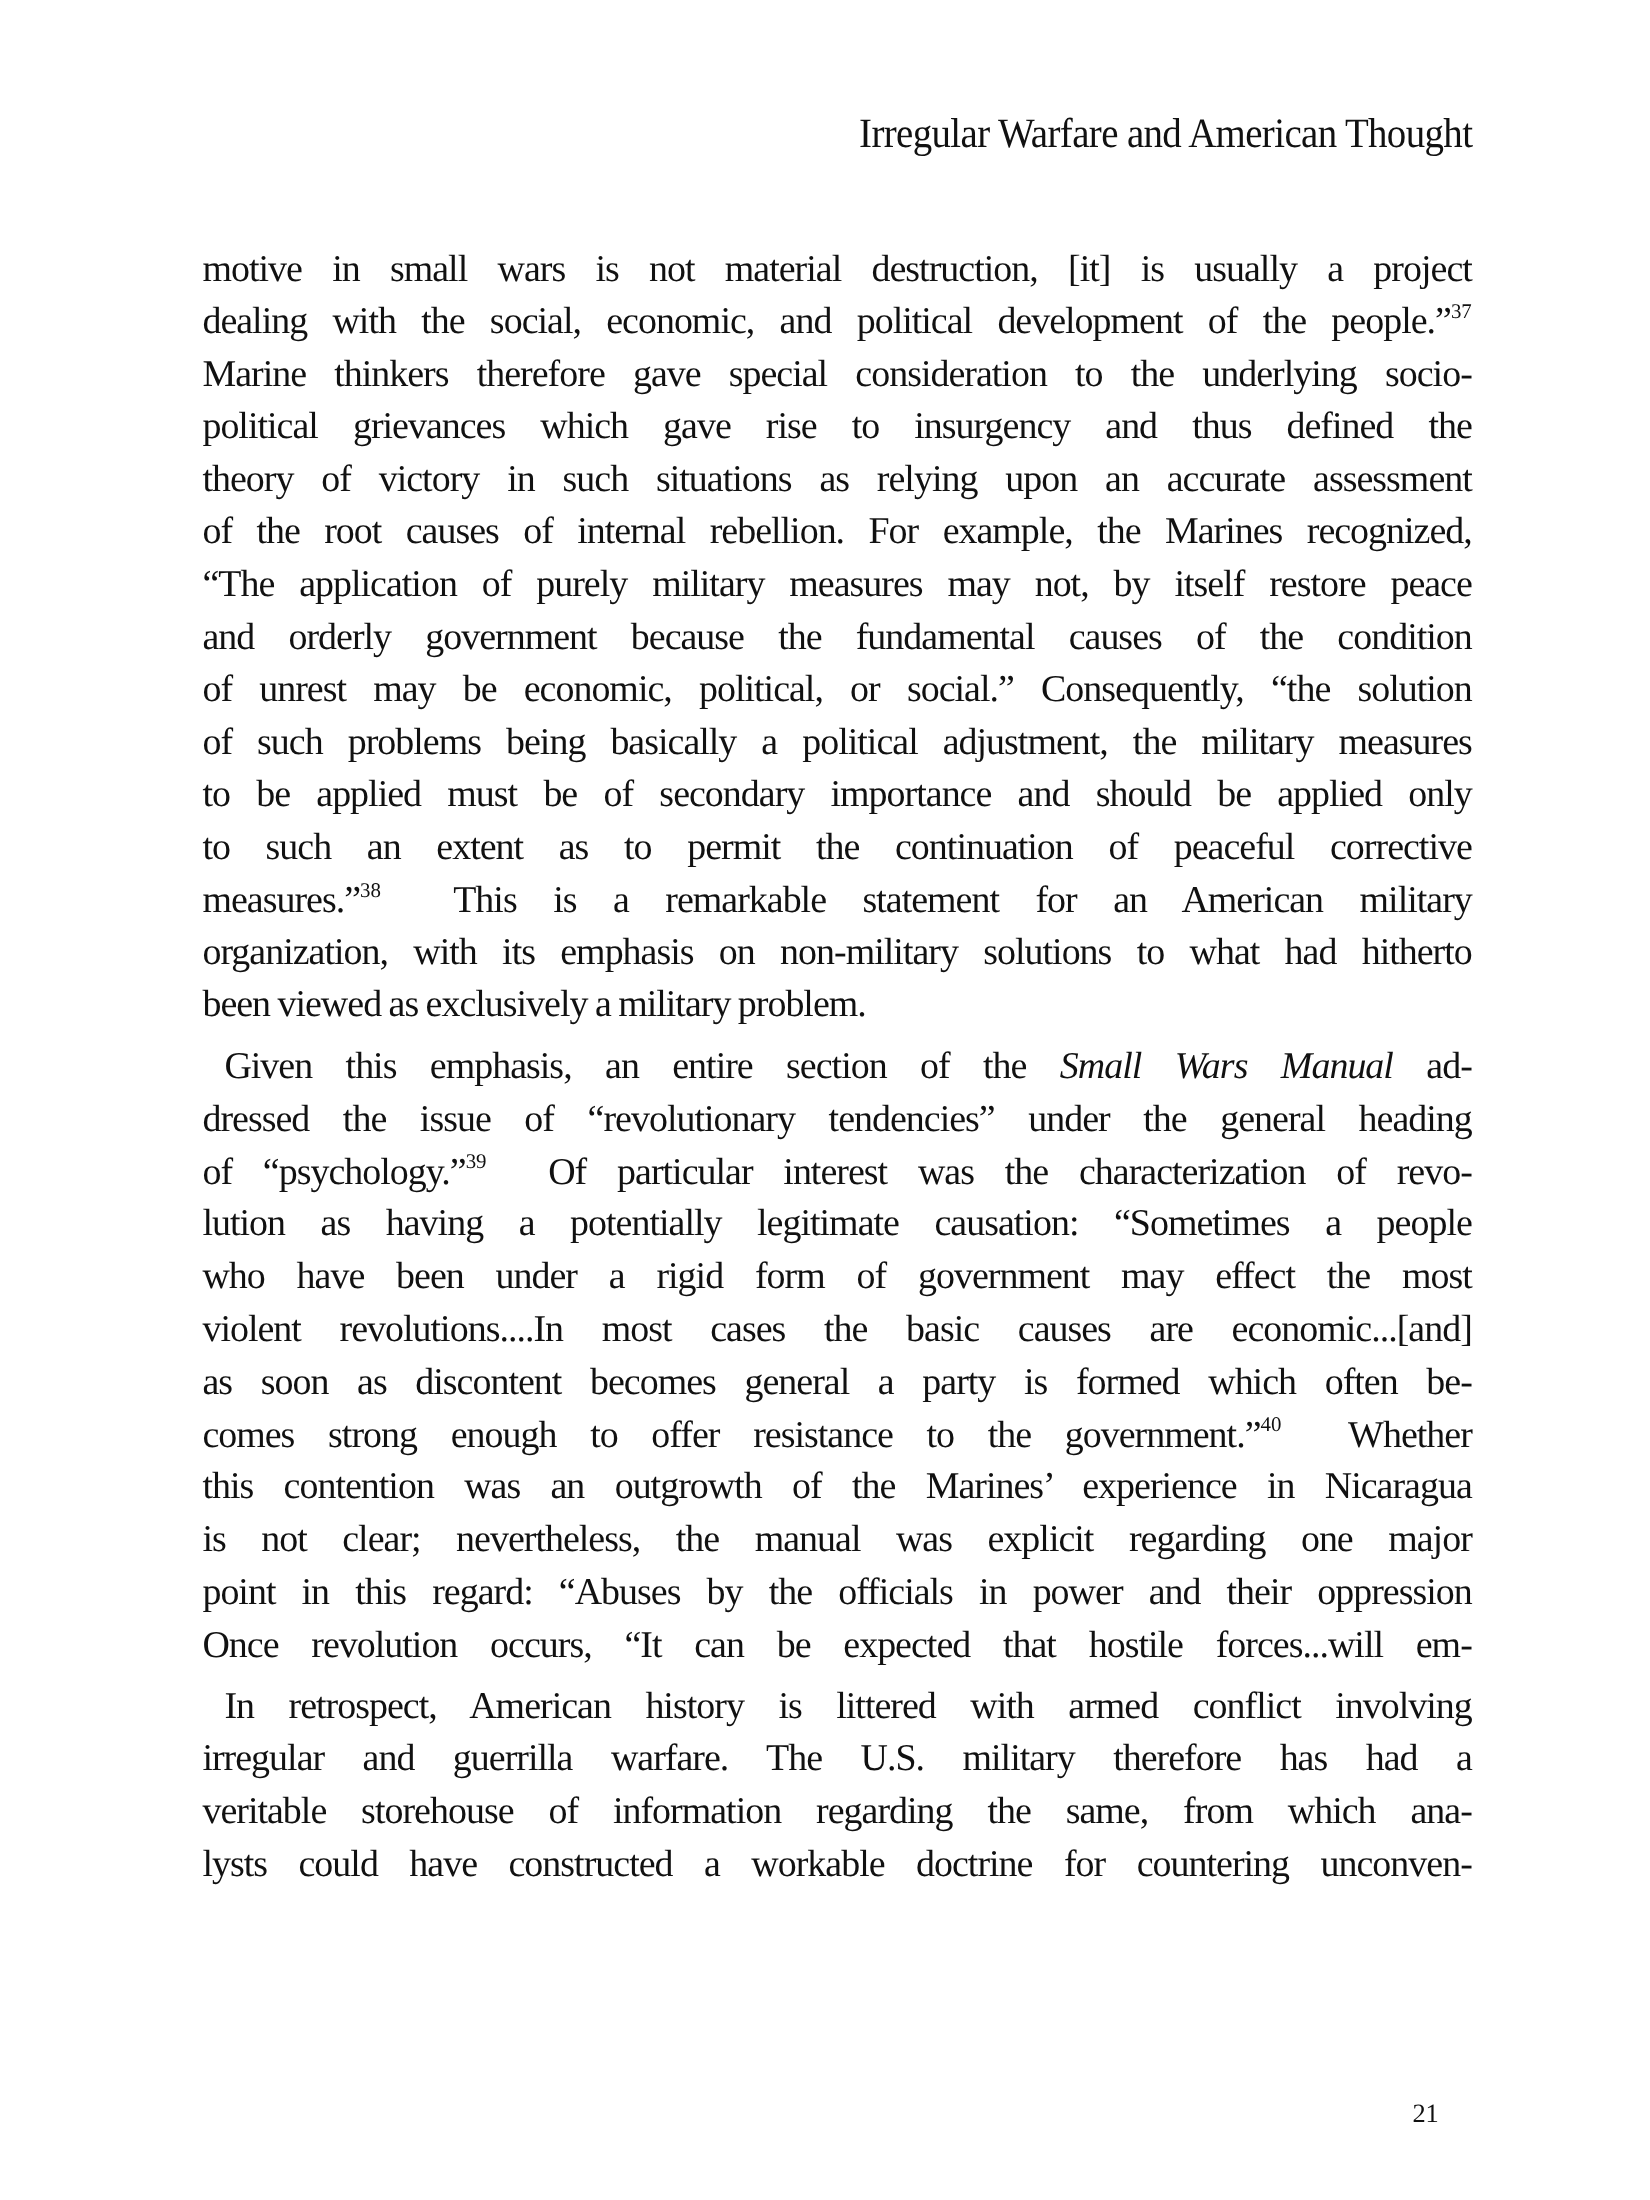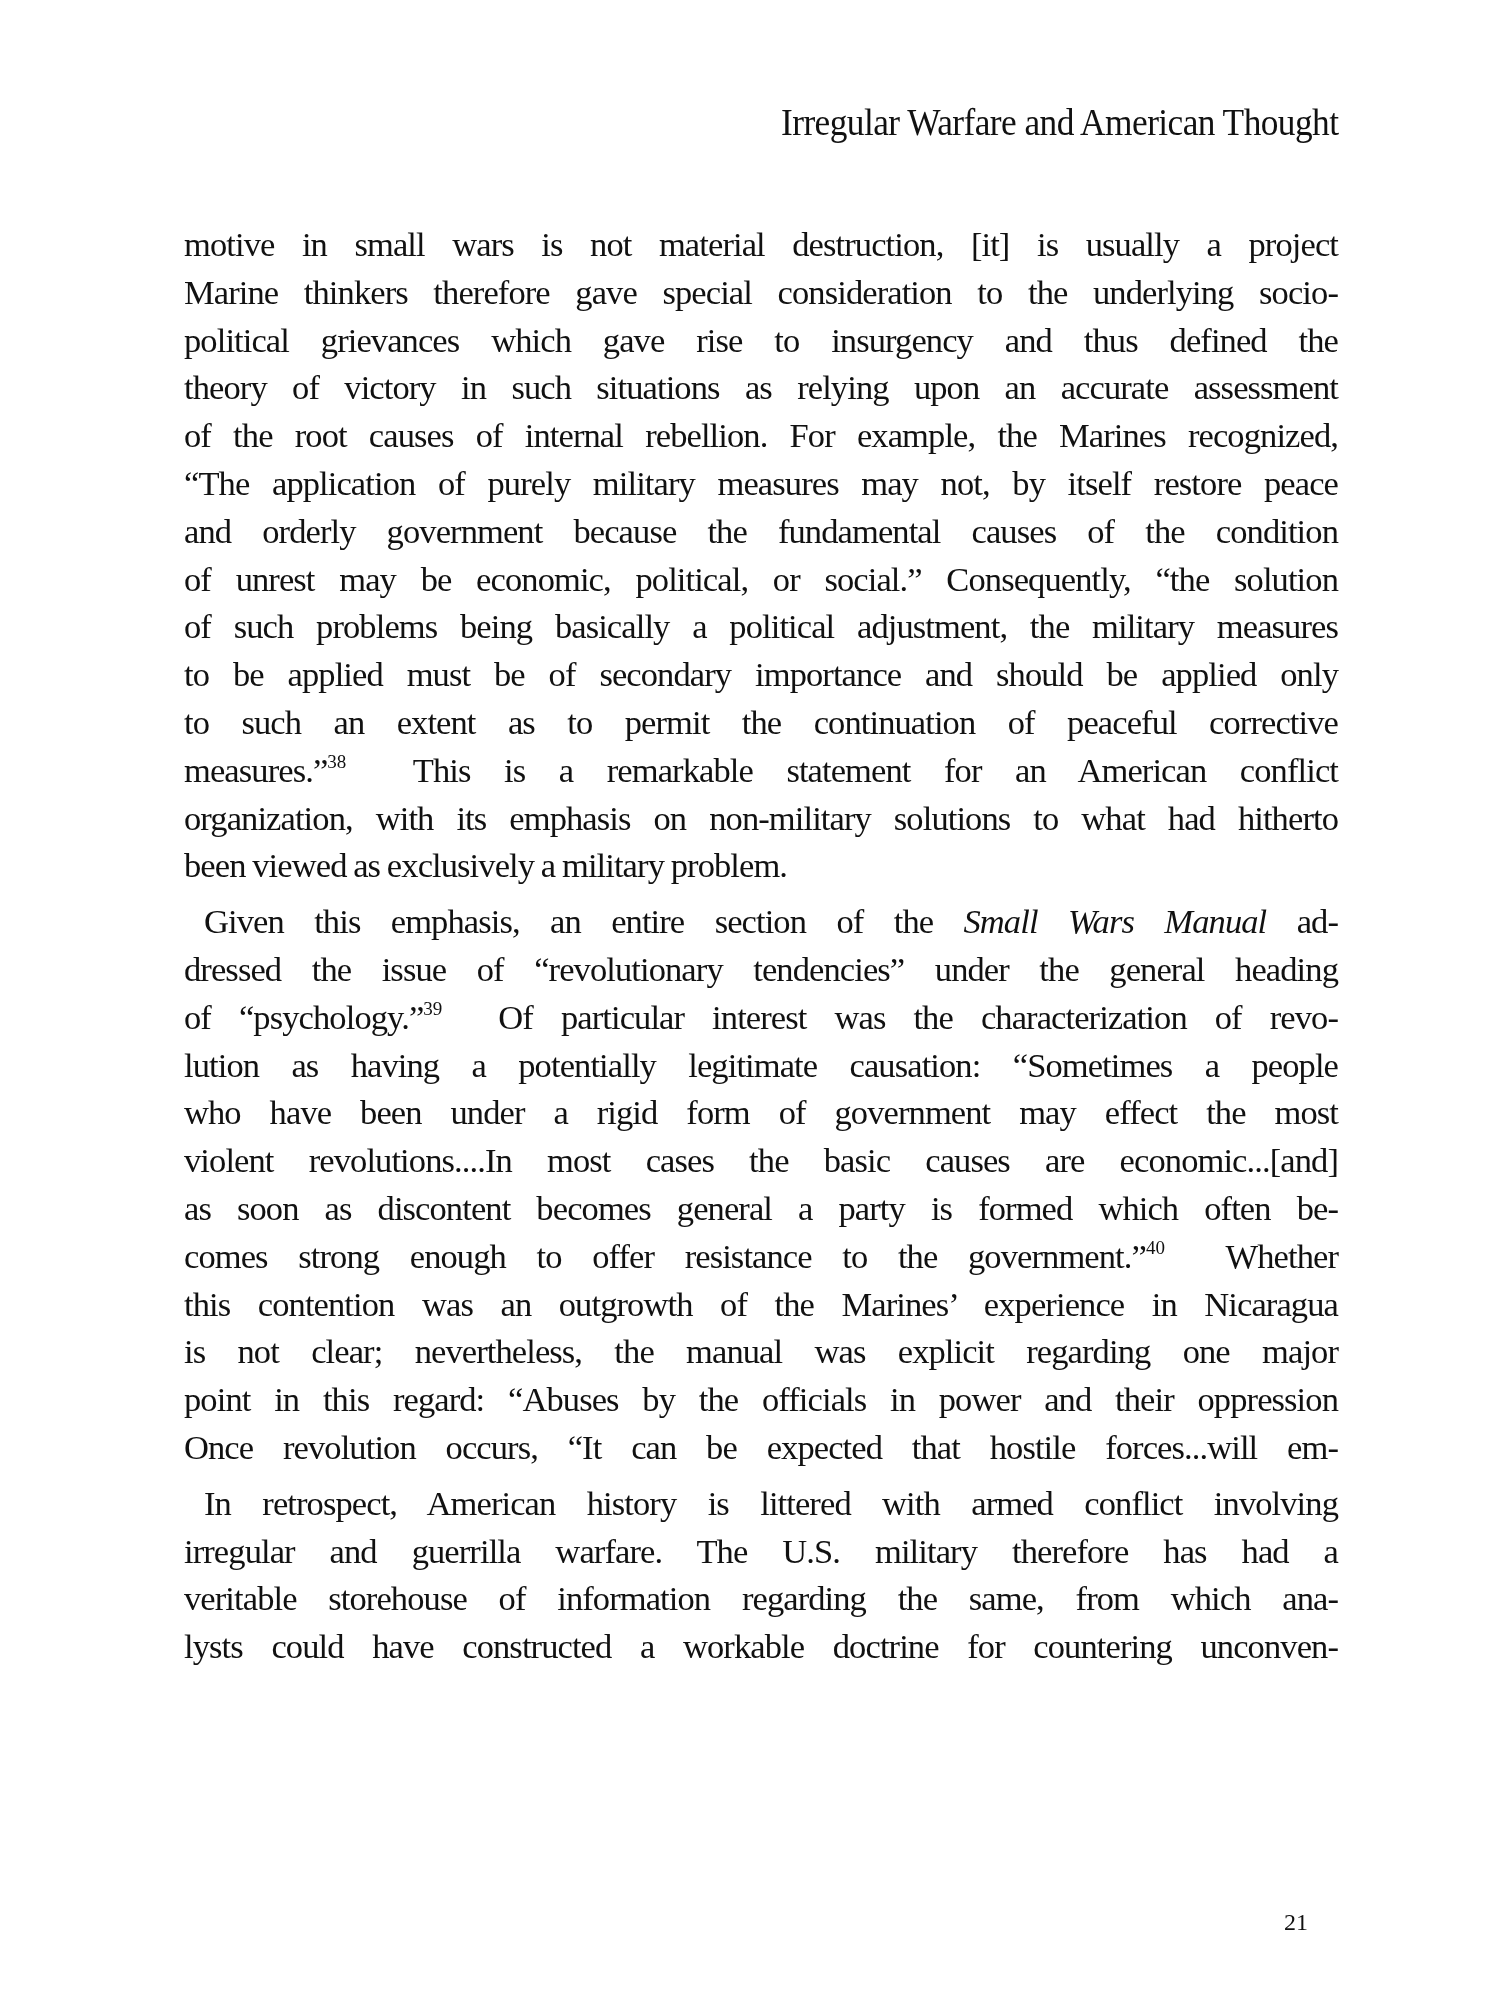--- a/index.html
+++ b/index.html
@@ -70,31 +70,32 @@
     }
   </style>
 </head>
 <body>
 
 <div class="running-header">Irregular Warfare and American Thought</div>
 
 <div class="body-text" id="body-text">
     <div class="paragraph">
       <span class="line"><span>motive in small wars is not material destruction, [it] is usually a project</span></span>
+      <span class="line"><span>dealing with the social, economic, and political development of the people.”</span><sup>37</sup></span>
       <span class="line"><span>Marine thinkers therefore gave special consideration to the underlying socio-</span></span>
       <span class="line"><span>political grievances which gave rise to insurgency and thus defined the</span></span>
       <span class="line"><span>theory of victory in such situations as relying upon an accurate assessment</span></span>
       <span class="line"><span>of the root causes of internal rebellion.  For example, the Marines recognized,</span></span>
       <span class="line"><span>“The application of purely military measures may not, by itself restore peace</span></span>
       <span class="line"><span>and orderly government because the fundamental causes of the condition</span></span>
       <span class="line"><span>of unrest may be economic, political, or social.”  Consequently, “the solution</span></span>
       <span class="line"><span>of such problems being basically a political adjustment, the military measures</span></span>
       <span class="line"><span>to be applied must be of secondary importance and should be applied only</span></span>
       <span class="line"><span>to such an extent as to permit the continuation of peaceful corrective</span></span>
-      <span class="line"><span>measures.”</span><sup>38</sup><span style="white-space: pre;">  This is a remarkable statement for an American conflict</span></span>
+      <span class="line"><span>measures.”</span><sup>38</sup><span style="white-space: pre;">  This is a remarkable statement for an American military</span></span>
       <span class="line"><span>organization, with its emphasis on non-military solutions to what had hitherto</span></span>
       <span class="line last"><span>been viewed as exclusively a military problem.</span></span>
     </div>
     <div class="para-gap"></div>
     <div class="paragraph">
       <span class="line indent"><span>Given this emphasis, an entire section of the </span><em>Small Wars Manual</em><span style="white-space: pre;"> ad-</span></span>
       <span class="line"><span>dressed the issue of “revolutionary tendencies” under the general heading</span></span>
       <span class="line"><span>of “psychology.”</span><sup>39</sup><span style="white-space: pre;">  Of particular interest was the characterization of revo-</span></span>
       <span class="line"><span>lution as having a potentially legitimate causation: “Sometimes a people</span></span>
       <span class="line"><span>who have been under a rigid form of government may effect the most</span></span>

